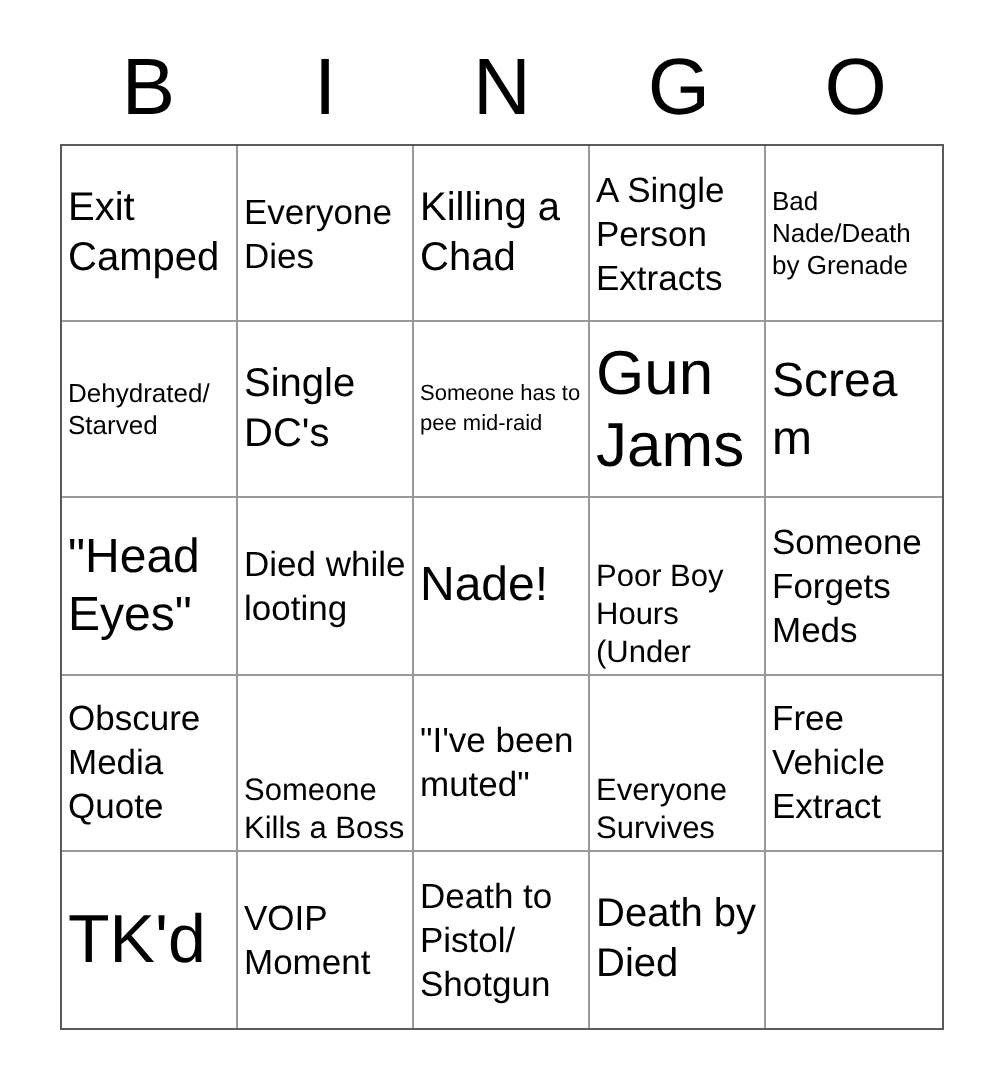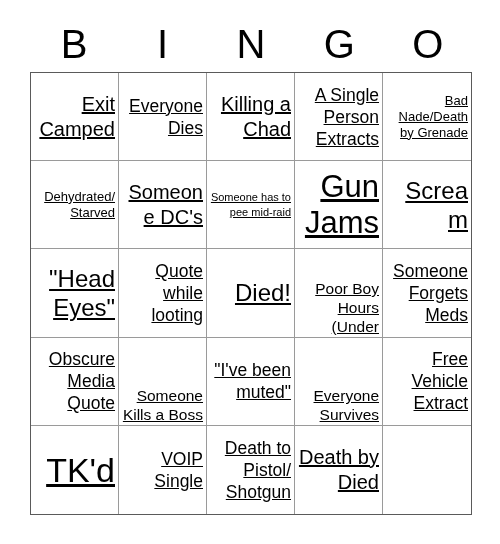--- a/index.html
+++ b/index.html
@@ -68,25 +68,24 @@
     padding: 2px 3px;
     background: #ffffff;
     overflow: hidden;
   }
   .bingo-cell:nth-child(5n) { border-right: none; }
   .bingo-cell:nth-child(n+21) { border-bottom: none; }
 
   .cell-text {
     display: block;
     width: 100%;
-    text-align: right;
+    text-align: left;
     color: #000000;
     font-weight: 400;
     word-wrap: break-word;
-    text-decoration: underline;
   }
 
   
   .fs-xxs .cell-text { font-size: 11px;  line-height: 15px; }
   .fs-xs  .cell-text { font-size: 13px;  line-height: 16px; }
   .fs-s   .cell-text { font-size: 15.5px;line-height: 19px; margin-top: 48px; }
   .fs-m   .cell-text { font-size: 17.5px;line-height: 22px; }
   .fs-l   .cell-text { font-size: 20px;  line-height: 25px; }
   .fs-xl  .cell-text { font-size: 24px;  line-height: 29px; }
   .fs-xxl .cell-text { font-size: 31px;  line-height: 36px; }
@@ -118,39 +117,39 @@
       <div class="bingo-cell fs-m">
         <span class="cell-text">A Single Person Extracts</span>
       </div>
       <div class="bingo-cell fs-xs">
         <span class="cell-text">Bad Nade/Death by Grenade</span>
       </div>
       <div class="bingo-cell fs-xs">
         <span class="cell-text">Dehydrated/ Starved</span>
       </div>
       <div class="bingo-cell fs-l">
-        <span class="cell-text">Someone DC's</span>
+        <span class="cell-text">Single DC's</span>
       </div>
       <div class="bingo-cell fs-xxs">
         <span class="cell-text">Someone has to pee mid-raid</span>
       </div>
       <div class="bingo-cell fs-xxl">
         <span class="cell-text">Gun Jams</span>
       </div>
       <div class="bingo-cell fs-xl">
         <span class="cell-text">Scream</span>
       </div>
       <div class="bingo-cell fs-xl">
         <span class="cell-text">"Head Eyes"</span>
       </div>
       <div class="bingo-cell fs-m">
-        <span class="cell-text">Quote while looting</span>
+        <span class="cell-text">Died while looting</span>
       </div>
       <div class="bingo-cell fs-xl">
-        <span class="cell-text">Died!</span>
+        <span class="cell-text">Nade!</span>
       </div>
       <div class="bingo-cell fs-s">
         <span class="cell-text">Poor Boy Hours (Under 200k)</span>
       </div>
       <div class="bingo-cell fs-m">
         <span class="cell-text">Someone Forgets Meds</span>
       </div>
       <div class="bingo-cell fs-m">
         <span class="cell-text">Obscure Media Quote</span>
       </div>
@@ -163,21 +162,21 @@
       <div class="bingo-cell fs-s">
         <span class="cell-text">Everyone Survives</span>
       </div>
       <div class="bingo-cell fs-m">
         <span class="cell-text">Free Vehicle Extract</span>
       </div>
       <div class="bingo-cell fs-huge">
         <span class="cell-text">TK'd</span>
       </div>
       <div class="bingo-cell fs-m">
-        <span class="cell-text">VOIP Single</span>
+        <span class="cell-text">VOIP Moment</span>
       </div>
       <div class="bingo-cell fs-m">
         <span class="cell-text">Death to Pistol/ Shotgun</span>
       </div>
       <div class="bingo-cell fs-l">
         <span class="cell-text">Death by Died</span>
       </div>
     </div>
 
 </div>

